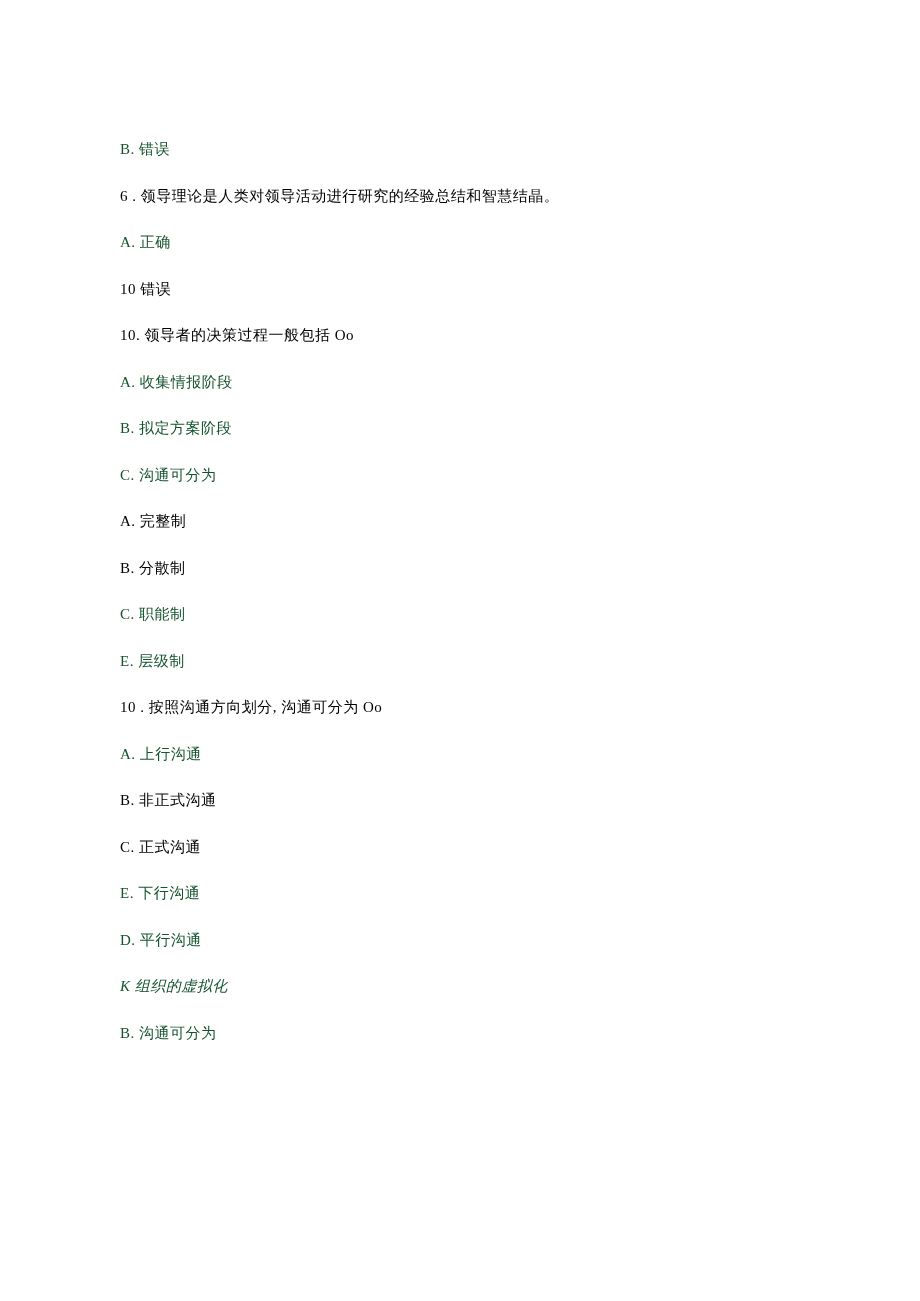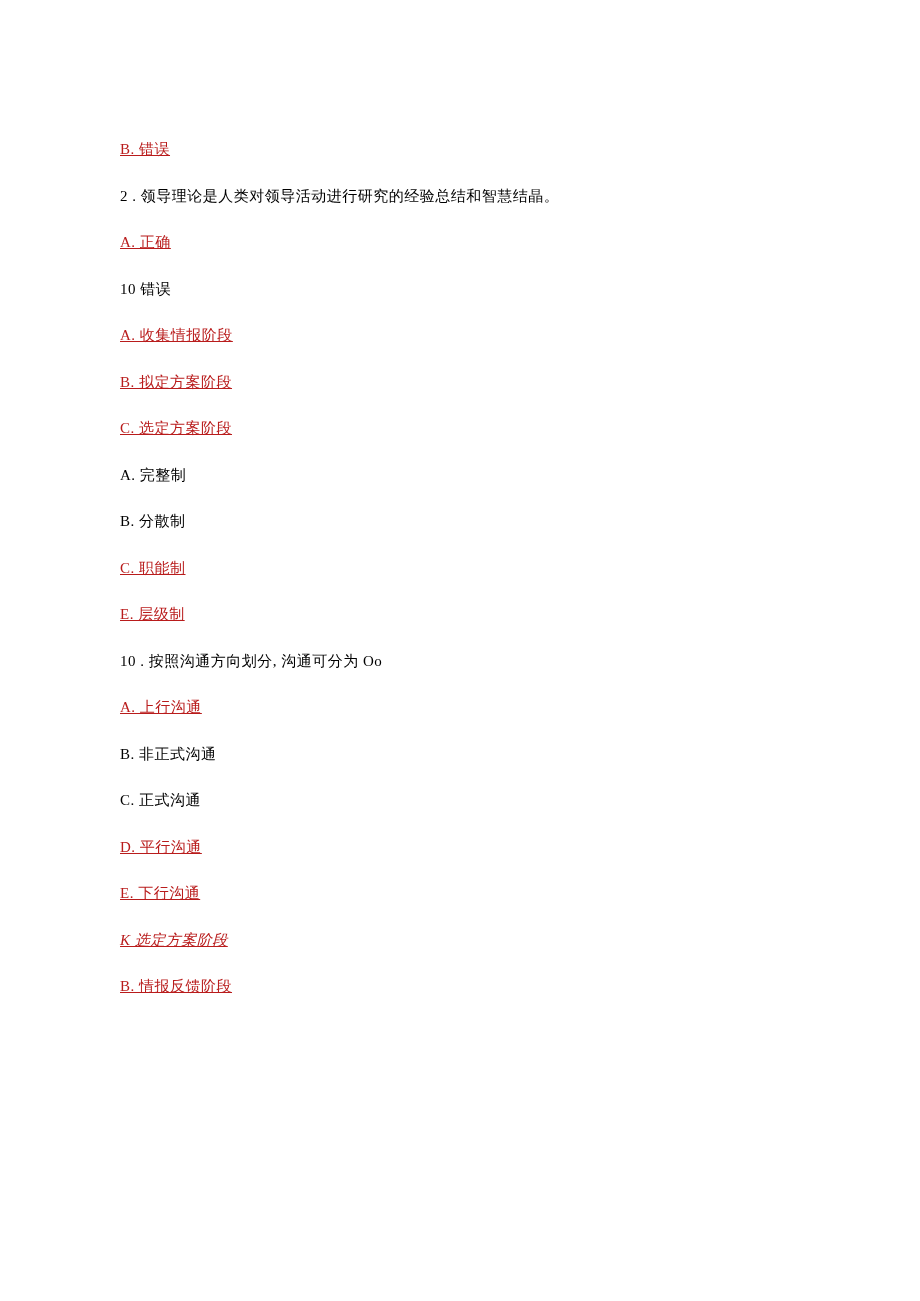--- a/index.html
+++ b/index.html
@@ -15,43 +15,43 @@
     width: 920px;
     min-height: 1301px;
     padding: 138px 120px 60px 120px;
     box-sizing: border-box;
   }
   .line {
     margin-bottom: 24px;
     letter-spacing: 0.5px;
   }
   .red {
-    color: #b91c1c;
-    text-decoration: underline;
+    color: #14532d;
   }
   .italic {
     font-style: italic;
   }
 </style>
 </head>
 <body>
 
 <div class="page">
   <div class="line red">B. 错误</div>
-  <div class="line">2    . 领导理论是人类对领导活动进行研究的经验总结和智慧结晶。</div>
+  <div class="line">6    . 领导理论是人类对领导活动进行研究的经验总结和智慧结晶。</div>
   <div class="line red">A. 正确</div>
   <div class="line">10   错误</div>
+  <div class="line">10. 领导者的决策过程一般包括 Oo</div>
   <div class="line red">A. 收集情报阶段</div>
   <div class="line red">B. 拟定方案阶段</div>
-  <div class="line red">C. 选定方案阶段</div>
+  <div class="line red">C. 沟通可分为</div>
   <div class="line">A. 完整制</div>
   <div class="line">B. 分散制</div>
   <div class="line red">C. 职能制</div>
   <div class="line red">E. 层级制</div>
   <div class="line">10    . 按照沟通方向划分, 沟通可分为 Oo</div>
   <div class="line red">A. 上行沟通</div>
   <div class="line">B. 非正式沟通</div>
   <div class="line">C. 正式沟通</div>
+  <div class="line red">E. 下行沟通</div>
   <div class="line red">D. 平行沟通</div>
-  <div class="line red">E. 下行沟通</div>
-  <div class="line red italic">K 选定方案阶段</div>
-  <div class="line red">B. 情报反馈阶段</div>
+  <div class="line red italic">K 组织的虚拟化</div>
+  <div class="line red">B. 沟通可分为</div>
 </div>
 
 </body></html>

